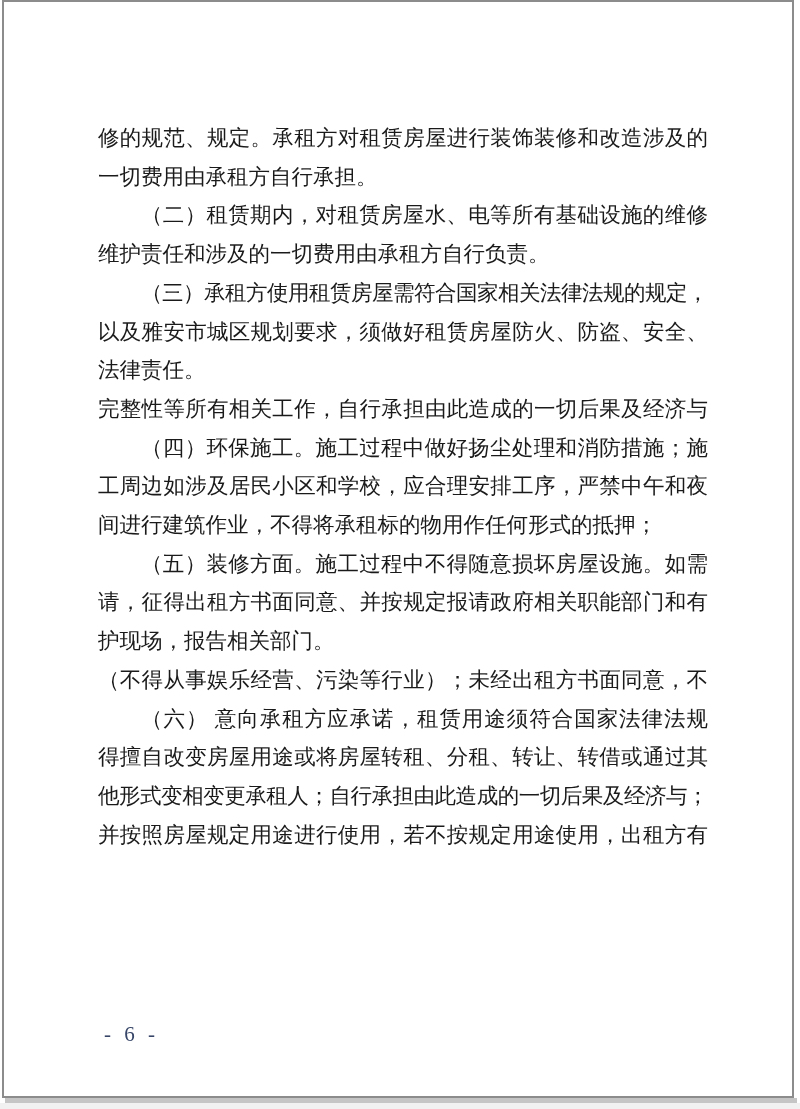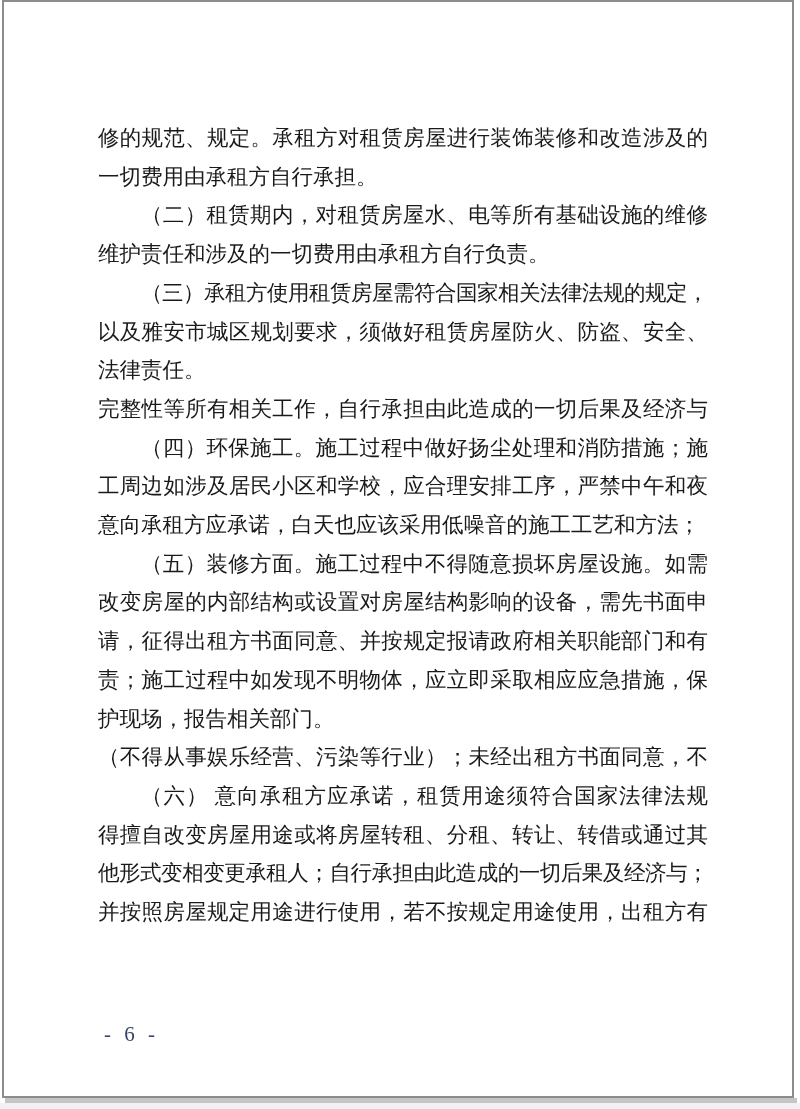--- a/index.html
+++ b/index.html
@@ -71,28 +71,26 @@
     <div class="para">
       <div class="ln j ind tight">（三）承租方使用租赁房屋需符合国家相关法律法规的规定，</div>
       <div class="ln j">以及雅安市城区规划要求，须做好租赁房屋防火、防盗、安全、</div>
       <div class="ln">法律责任。</div>
       <div class="ln j">完整性等所有相关工作，自行承担由此造成的一切后果及经济与</div>
     </div>
 
     <div class="para">
       <div class="ln j ind">（四）环保施工。施工过程中做好扬尘处理和消防措施；施</div>
       <div class="ln j">工周边如涉及居民小区和学校，应合理安排工序，严禁中午和夜</div>
-      <div class="ln">意向承租方应承诺，白天也应该采用低噪音的施工工艺和方法；</div>
+      <div class="ln">间进行建筑作业，不得将承租标的物用作任何形式的抵押；</div>
     </div>
 
     <div class="para">
       <div class="ln j ind">（五）装修方面。施工过程中不得随意损坏房屋设施。如需</div>
-      <div class="ln j">改变房屋的内部结构或设置对房屋结构影响的设备，需先书面申</div>
       <div class="ln j">请，征得出租方书面同意、并按规定报请政府相关职能部门和有</div>
-      <div class="ln j">责；施工过程中如发现不明物体，应立即采取相应应急措施，保</div>
       <div class="ln">护现场，报告相关部门。</div>
     </div>
 
     <div class="para">
       <div class="ln j">（不得从事娱乐经营、污染等行业）；未经出租方书面同意，不</div>
       <div class="ln j ind">（六） 意向承租方应承诺，租赁用途须符合国家法律法规</div>
       <div class="ln j">得擅自改变房屋用途或将房屋转租、分租、转让、转借或通过其</div>
       <div class="ln j tight">他形式变相变更承租人；自行承担由此造成的一切后果及经济与；</div>
       <div class="ln j">并按照房屋规定用途进行使用，若不按规定用途使用，出租方有</div>
     </div>

